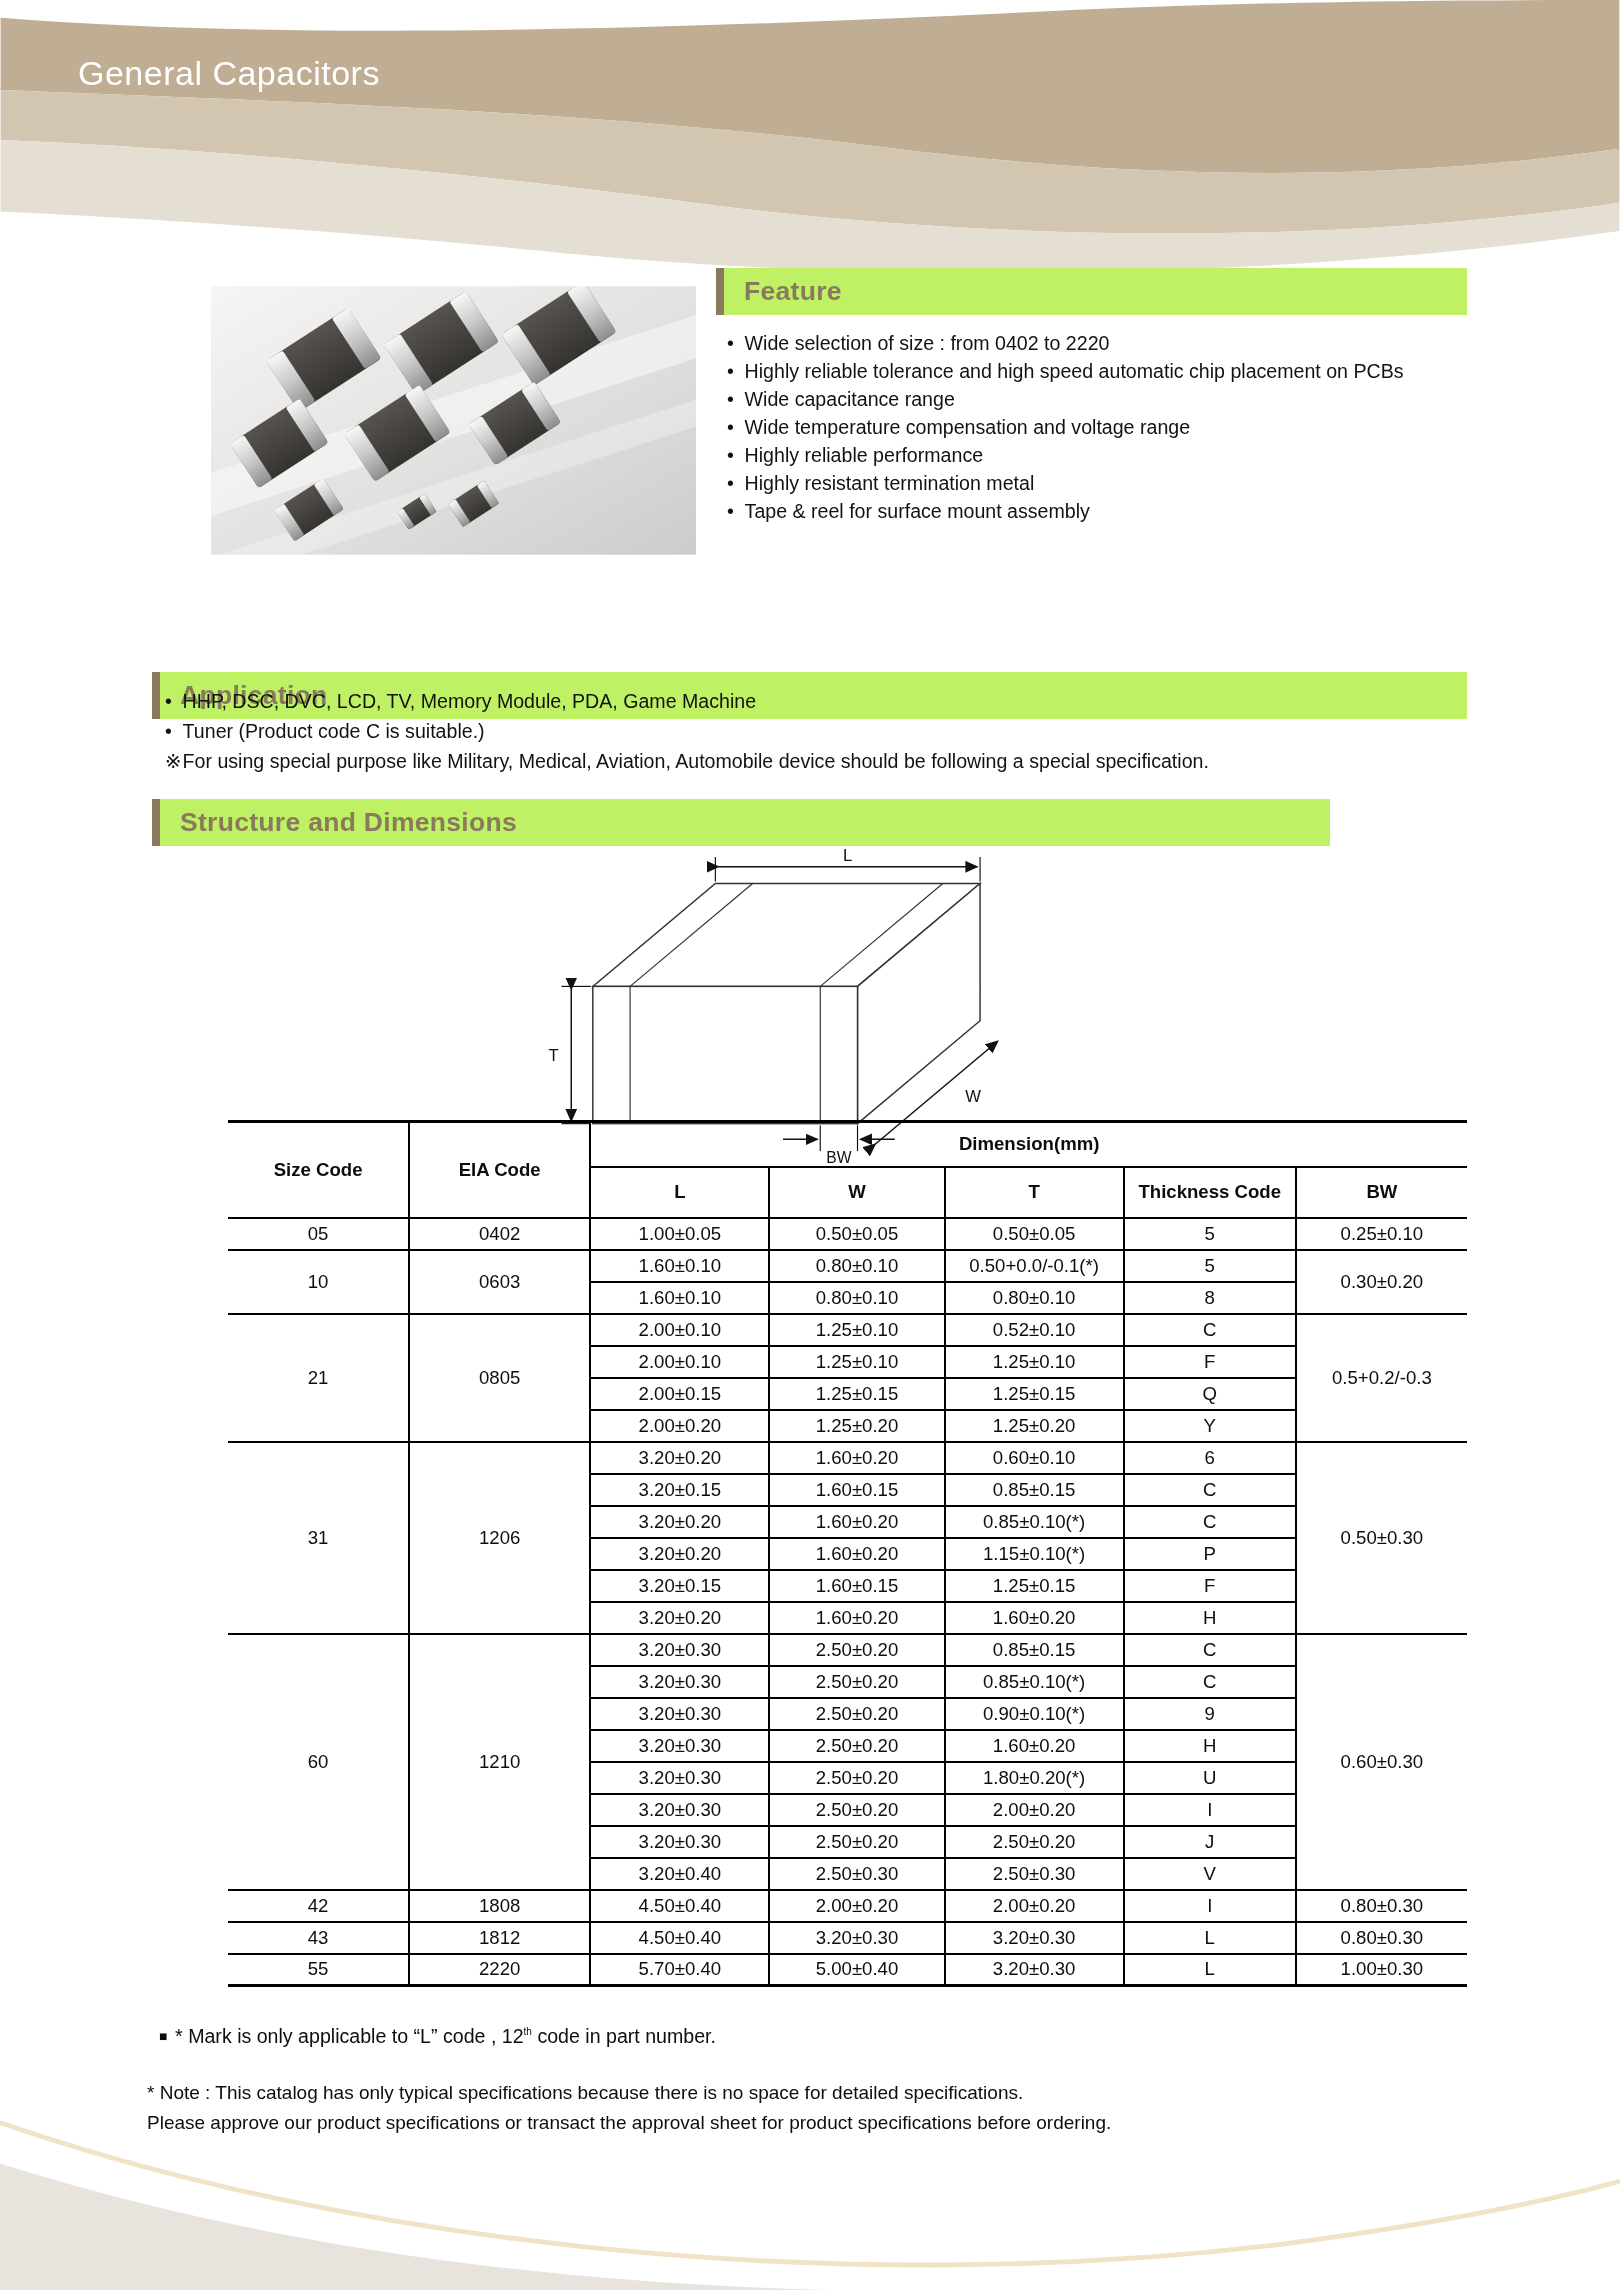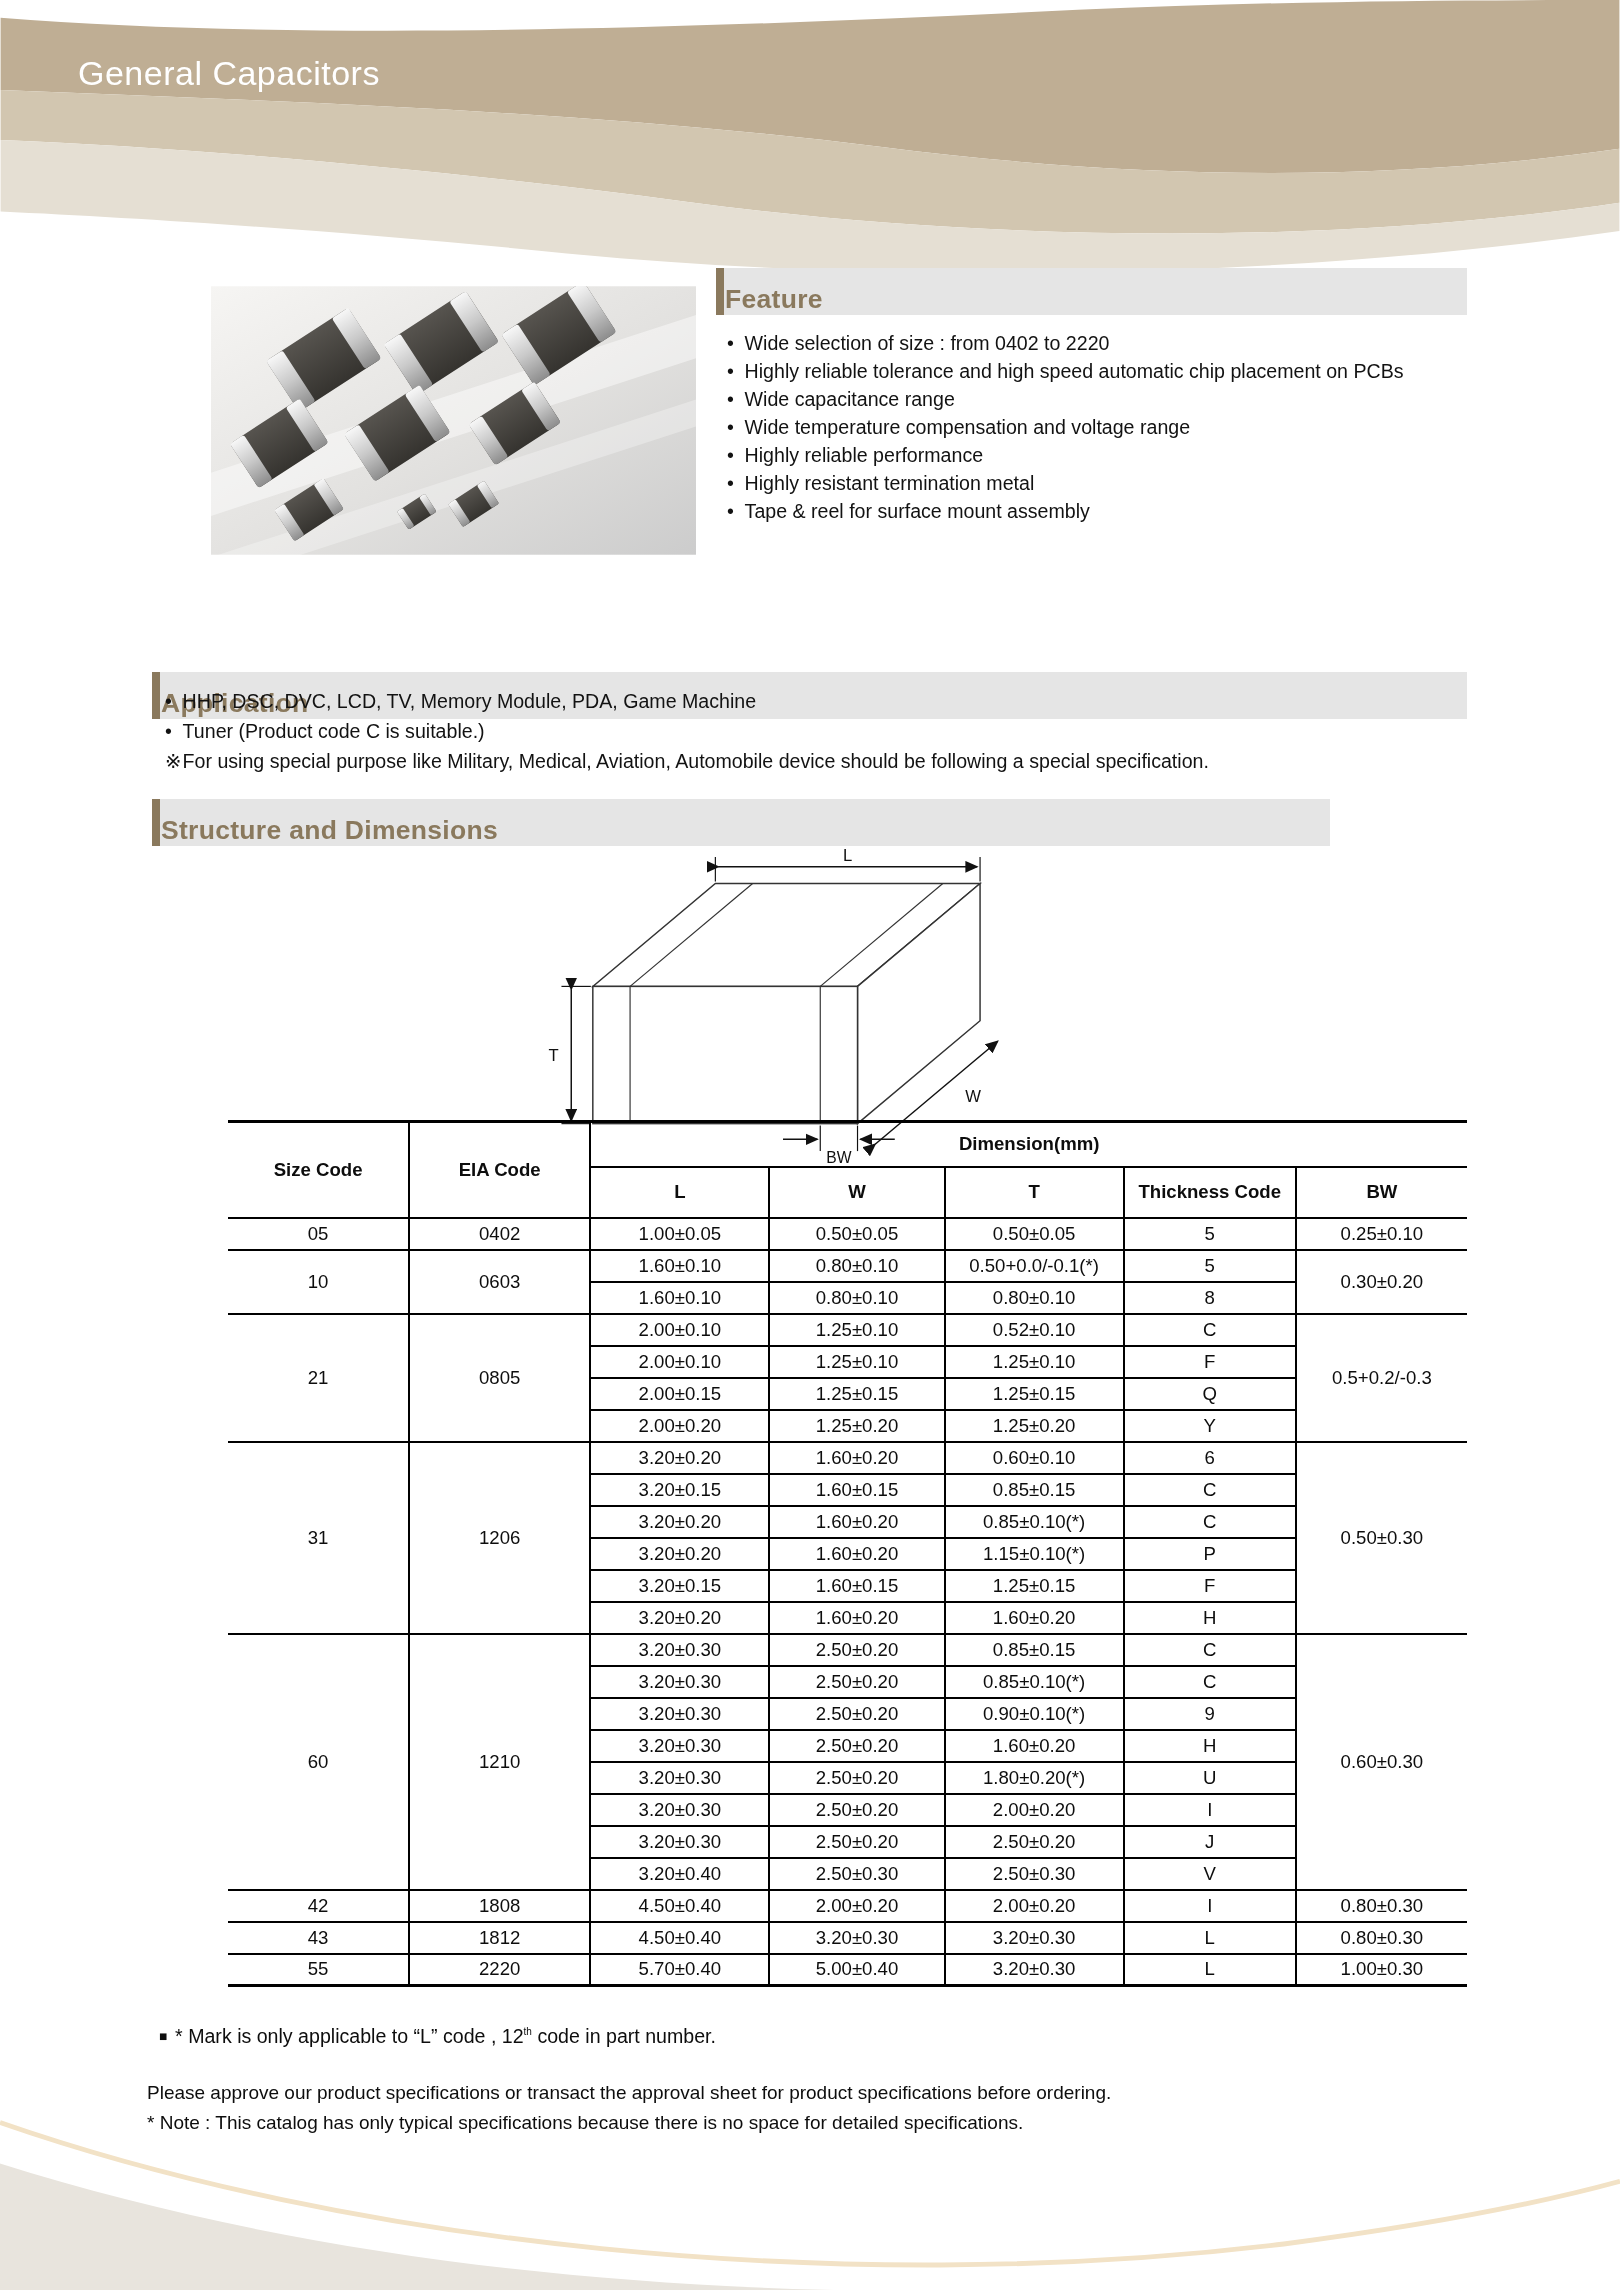--- a/index.html
+++ b/index.html
@@ -6,22 +6,22 @@
   #page{position:relative;width:1620px;height:2291px;background:#fff;overflow:hidden;
         font-family:"Liberation Sans","DejaVu Sans",sans-serif;color:#111;margin:0 auto;}
   svg text{font-family:"Liberation Sans","DejaVu Sans",sans-serif;}
 
   
   #header-art{position:absolute;top:0;left:0;}
   #page-title{position:absolute;left:78px;top:54px;font-size:34px;font-weight:400;color:#ffffff;
               letter-spacing:0.5px;z-index:2;}
 
   
-  .section-bar{position:absolute;height:47px;background:#e5e5e5;border-left:8.8px solid #8a795d;
-               display:flex;align-items:flex-end;padding-left:1px;box-sizing:border-box;}
+  .section-bar{position:absolute;height:47px;background:#bef264;border-left:8.8px solid #8a795d;
+               display:flex;align-items:center;padding-left:20px;box-sizing:border-box;}
   .section-bar .heading{font-size:26.5px;font-weight:700;color:#8a795d;letter-spacing:0.3px;}
   #feature-bar{left:716px;top:268px;width:751px;}
   #application-bar{left:152px;top:632px;width:1315px;margin-top:40px;}
   #structure-bar{left:152px;top:799px;width:1178px;}
 
   
   #product-photo{position:absolute;left:211px;top:286px;width:485px;height:269px;}
 
   
   ul.blist{list-style:none;margin:0;padding:0;position:absolute;}
@@ -424,22 +424,22 @@
           <td data-col="code" class="glast">L</td>
           <td data-col="bw" class="glast">1.00±0.30</td>
         </tr>
       </tbody>
   </table>
 
   <div id="note-mark">
     <span class="sq">■</span><span>* Mark is only applicable to “L” code , 12</span><sup>th</sup><span> code in part number.</span>
   </div>
   <div id="note-body">
+    <div>* Note : This catalog has only typical specifications because there is no space for detailed specifications.</div>
     <div>Please approve our product specifications or transact the approval sheet for product specifications before ordering.</div>
-    <div>* Note : This catalog has only typical specifications because there is no space for detailed specifications.</div>
   </div>
 
   <svg id="footer-art" width="1620" height="196" viewBox="0 0 1653 200">
     <path d="M0,28 C350,150 850,208 1310,152 C1440,135 1565,112 1653,88" stroke="#f2e2c6" stroke-width="5" fill="none"></path>
     <path d="M0,70 C260,152 560,196 905,200 L0,200 Z" fill="#e8e4dd"></path>
   </svg>
 
 </div>
 
 

